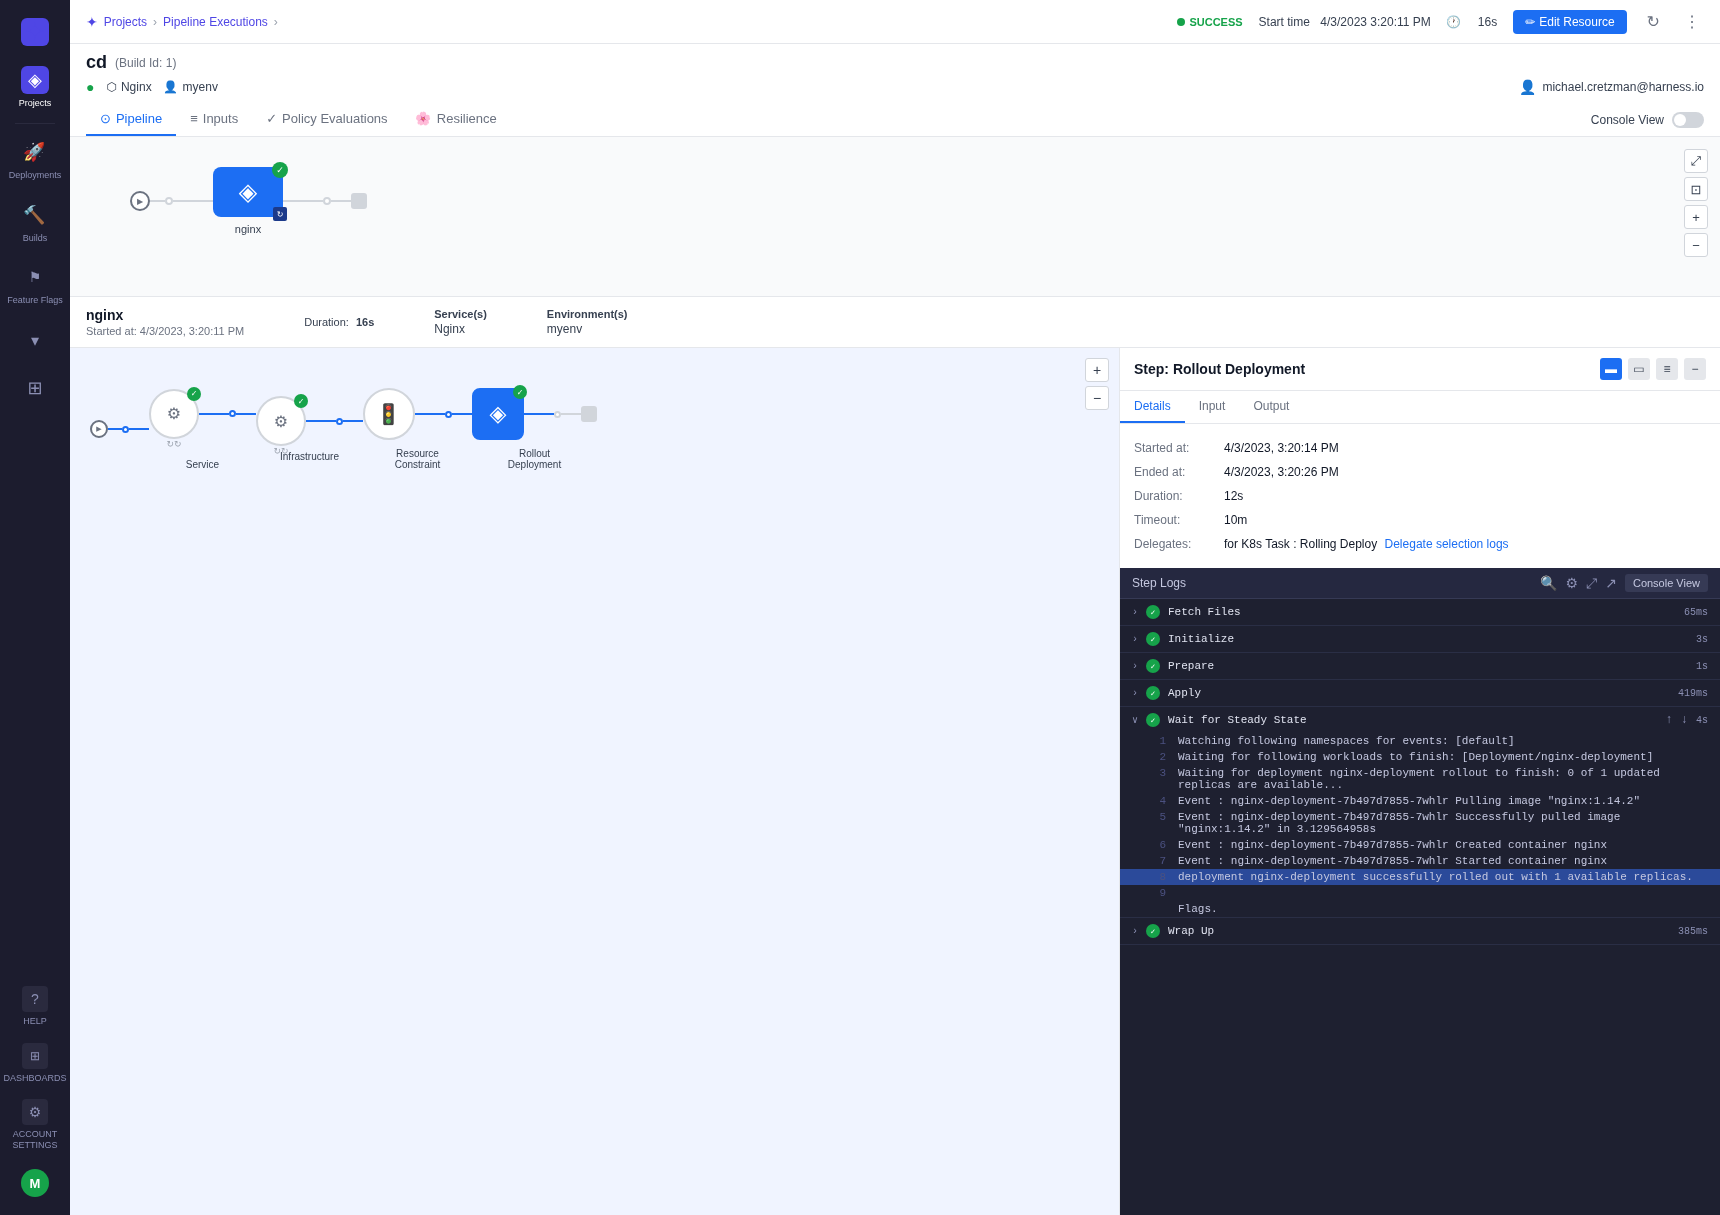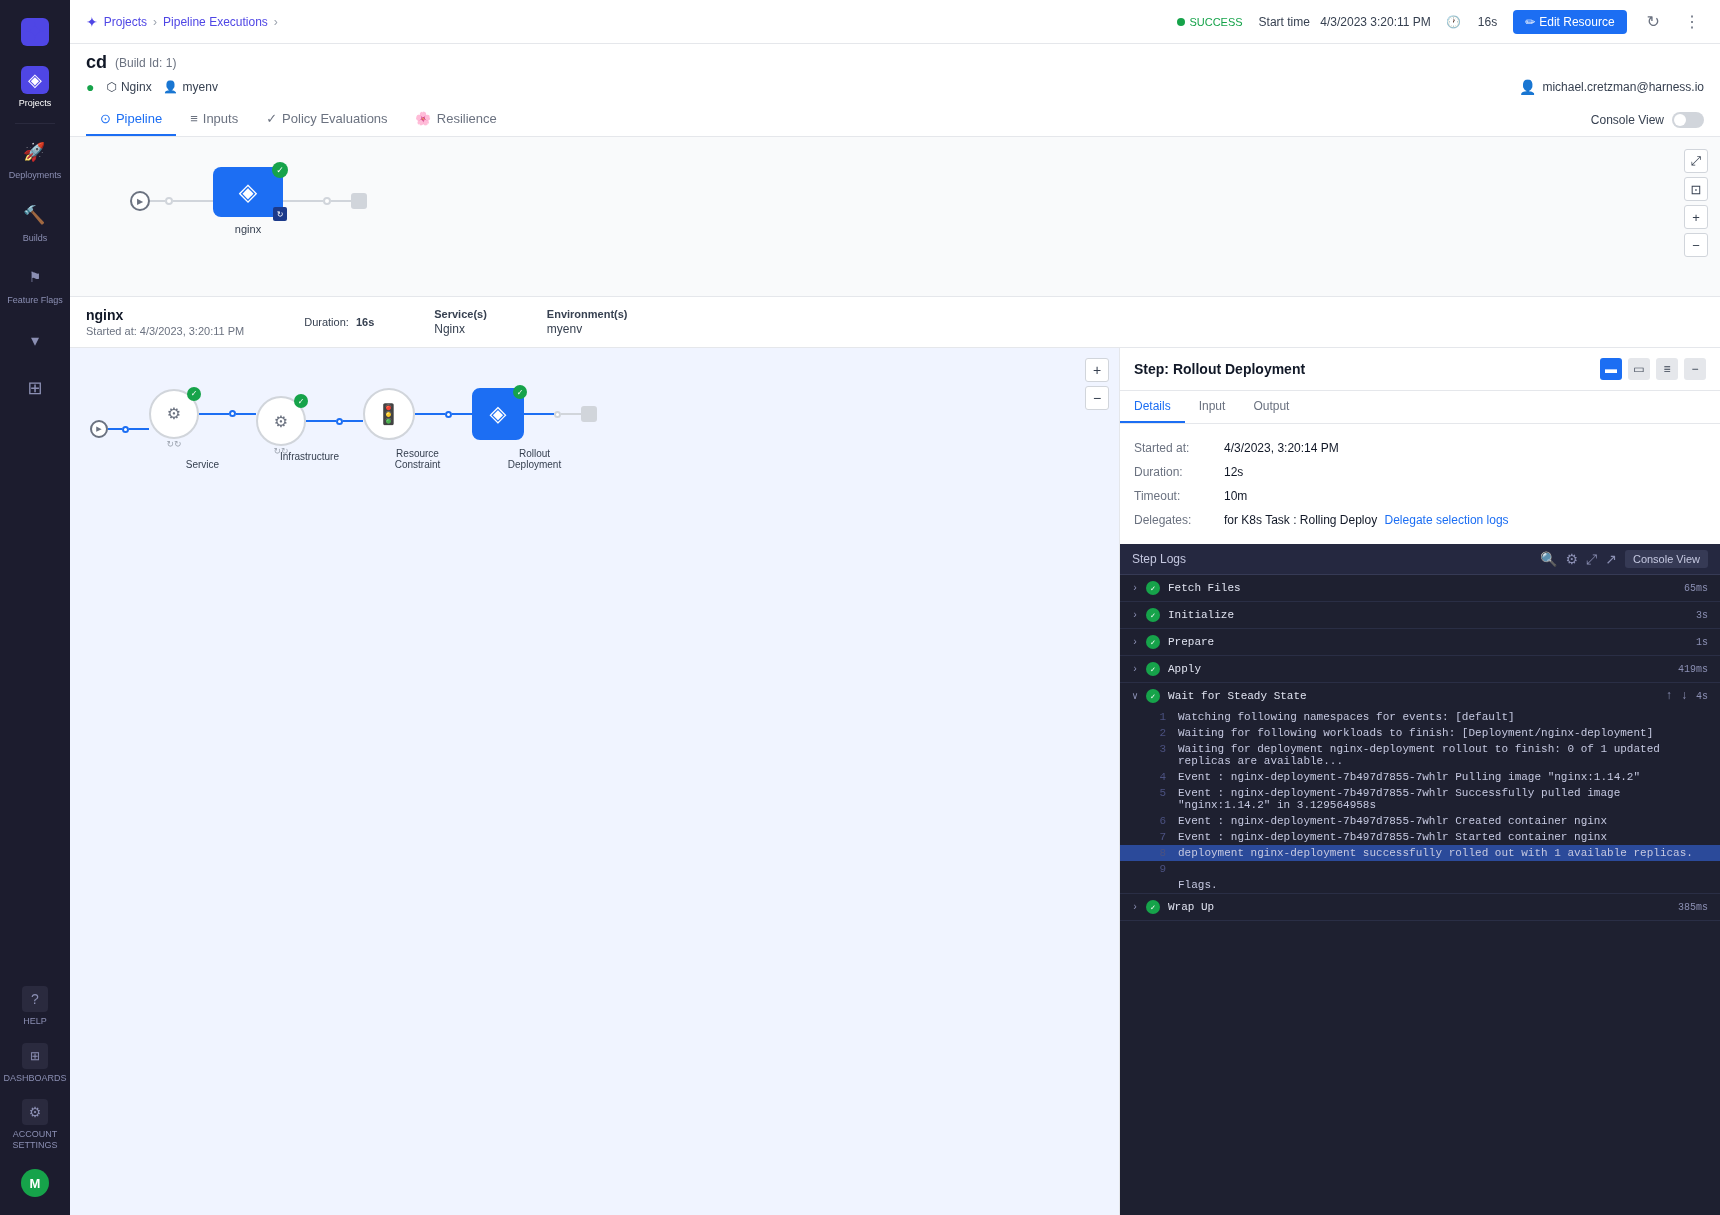--- a/index.html
+++ b/index.html
@@ -20,21 +20,21 @@
 
     
     .main { flex: 1; display: flex; flex-direction: column; overflow: hidden; }
 
     
     .topbar { background: #fff; border-bottom: 1px solid #e5e7eb; padding: 0 16px; height: 44px; display: flex; align-items: center; justify-content: space-between; flex-shrink: 0; }
     .breadcrumb { display: flex; align-items: center; gap: 6px; font-size: 12px; color: #6b7280; }
     .breadcrumb-link { color: #4f46e5; cursor: pointer; display: flex; align-items: center; gap: 4px; }
     .breadcrumb-sep { color: #9ca3af; }
     .topbar-right { display: flex; align-items: center; gap: 16px; font-size: 12px; color: #374151; }
-    .status-badge { display: flex; align-items: center; gap: 4px; color: #16a34a; font-weight: 400; font-size: 11px; }
+    .status-badge { display: flex; align-items: center; gap: 4px; color: #16a34a; font-weight: 700; font-size: 11px; }
     .status-dot { width: 8px; height: 8px; border-radius: 50%; background: #16a34a; }
     .edit-btn { background: #1c6ef3; color: #fff; border: none; border-radius: 4px; padding: 5px 12px; font-size: 12px; cursor: pointer; display: flex; align-items: center; gap: 4px; }
     .icon-btn { background: none; border: none; cursor: pointer; color: #6b7280; font-size: 16px; padding: 4px; }
 
     
     .pipeline-header { background: #fff; border-bottom: 1px solid #e5e7eb; padding: 8px 16px 0; flex-shrink: 0; }
     .pipeline-title { display: flex; align-items: center; gap: 8px; margin-bottom: 6px; }
     .pipeline-name { font-size: 18px; font-weight: 700; color: #111827; }
     .build-id { font-size: 12px; color: #6b7280; font-weight: 400; }
     .pipeline-meta { display: flex; align-items: center; gap: 12px; margin-bottom: 8px; }
@@ -422,20 +422,24 @@
           <div class="step-tab">Input</div>
           <div class="step-tab">Output</div>
         </div>
 
         <div class="step-details">
           <div class="detail-row">
             <span class="detail-label">Started at:</span>
             <span class="detail-val">4/3/2023, 3:20:14 PM</span>
           </div>
           <div class="detail-row">
+            <span class="detail-label">Ended at:</span>
+            <span class="detail-val">4/3/2023, 3:20:26 PM</span>
+          </div>
+          <div class="detail-row">
             <span class="detail-label">Duration:</span>
             <span class="detail-val">12s</span>
           </div>
           <div class="detail-row">
             <span class="detail-label">Timeout:</span>
             <span class="detail-val">10m</span>
           </div>
           <div class="detail-row">
             <span class="detail-label">Delegates:</span>
             <span class="detail-val">

